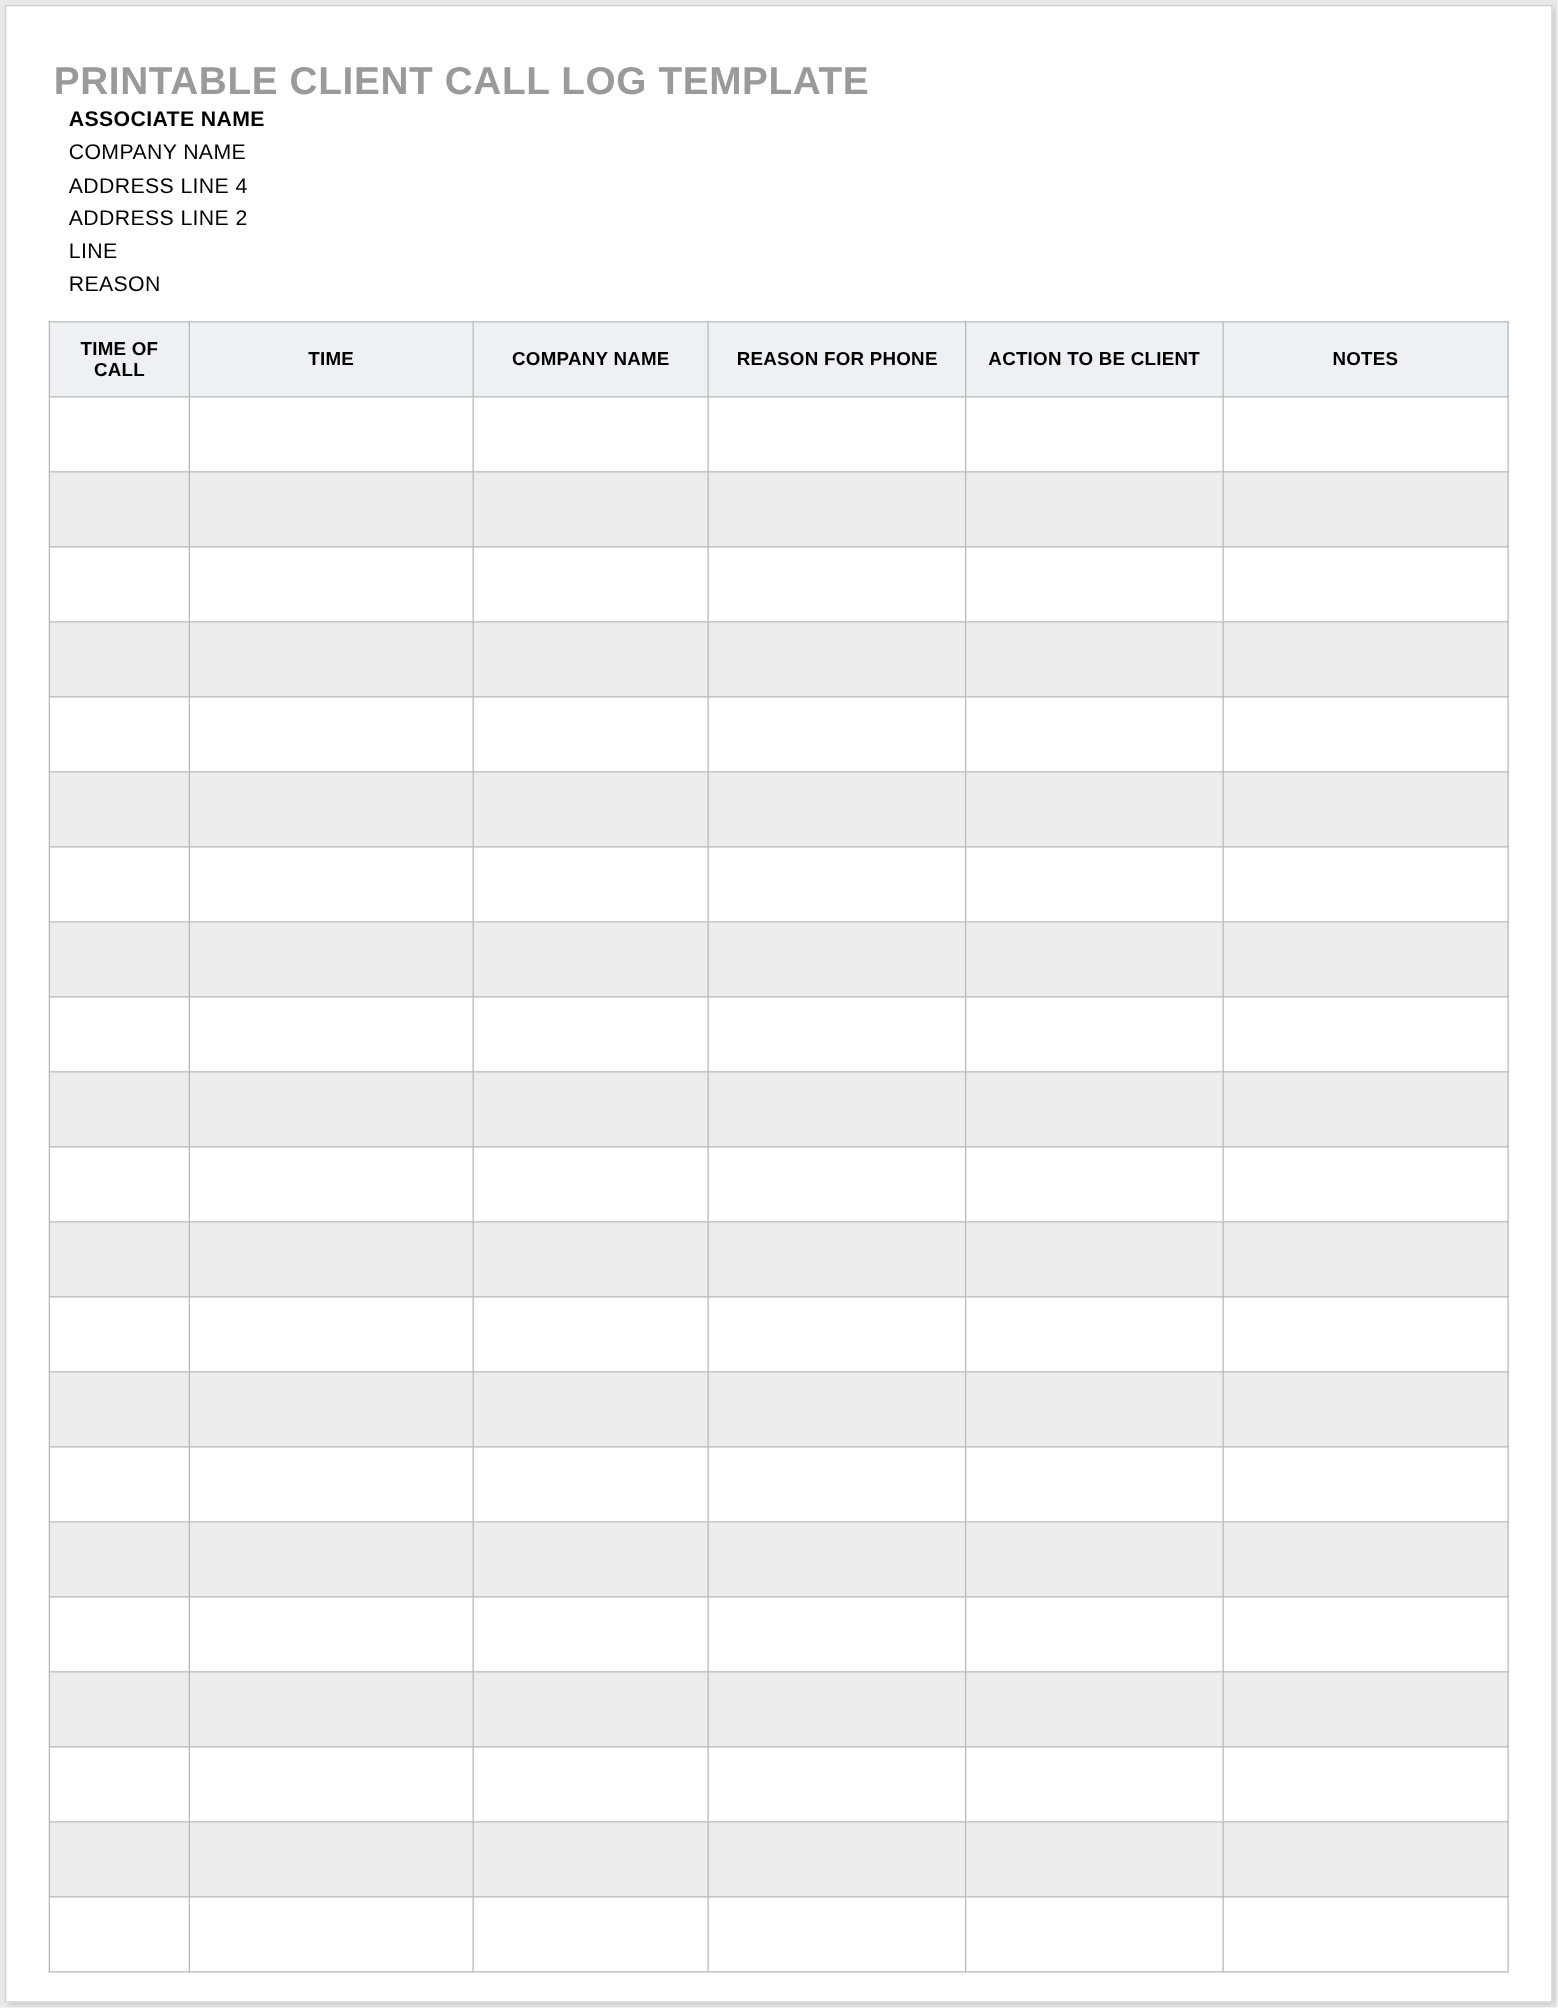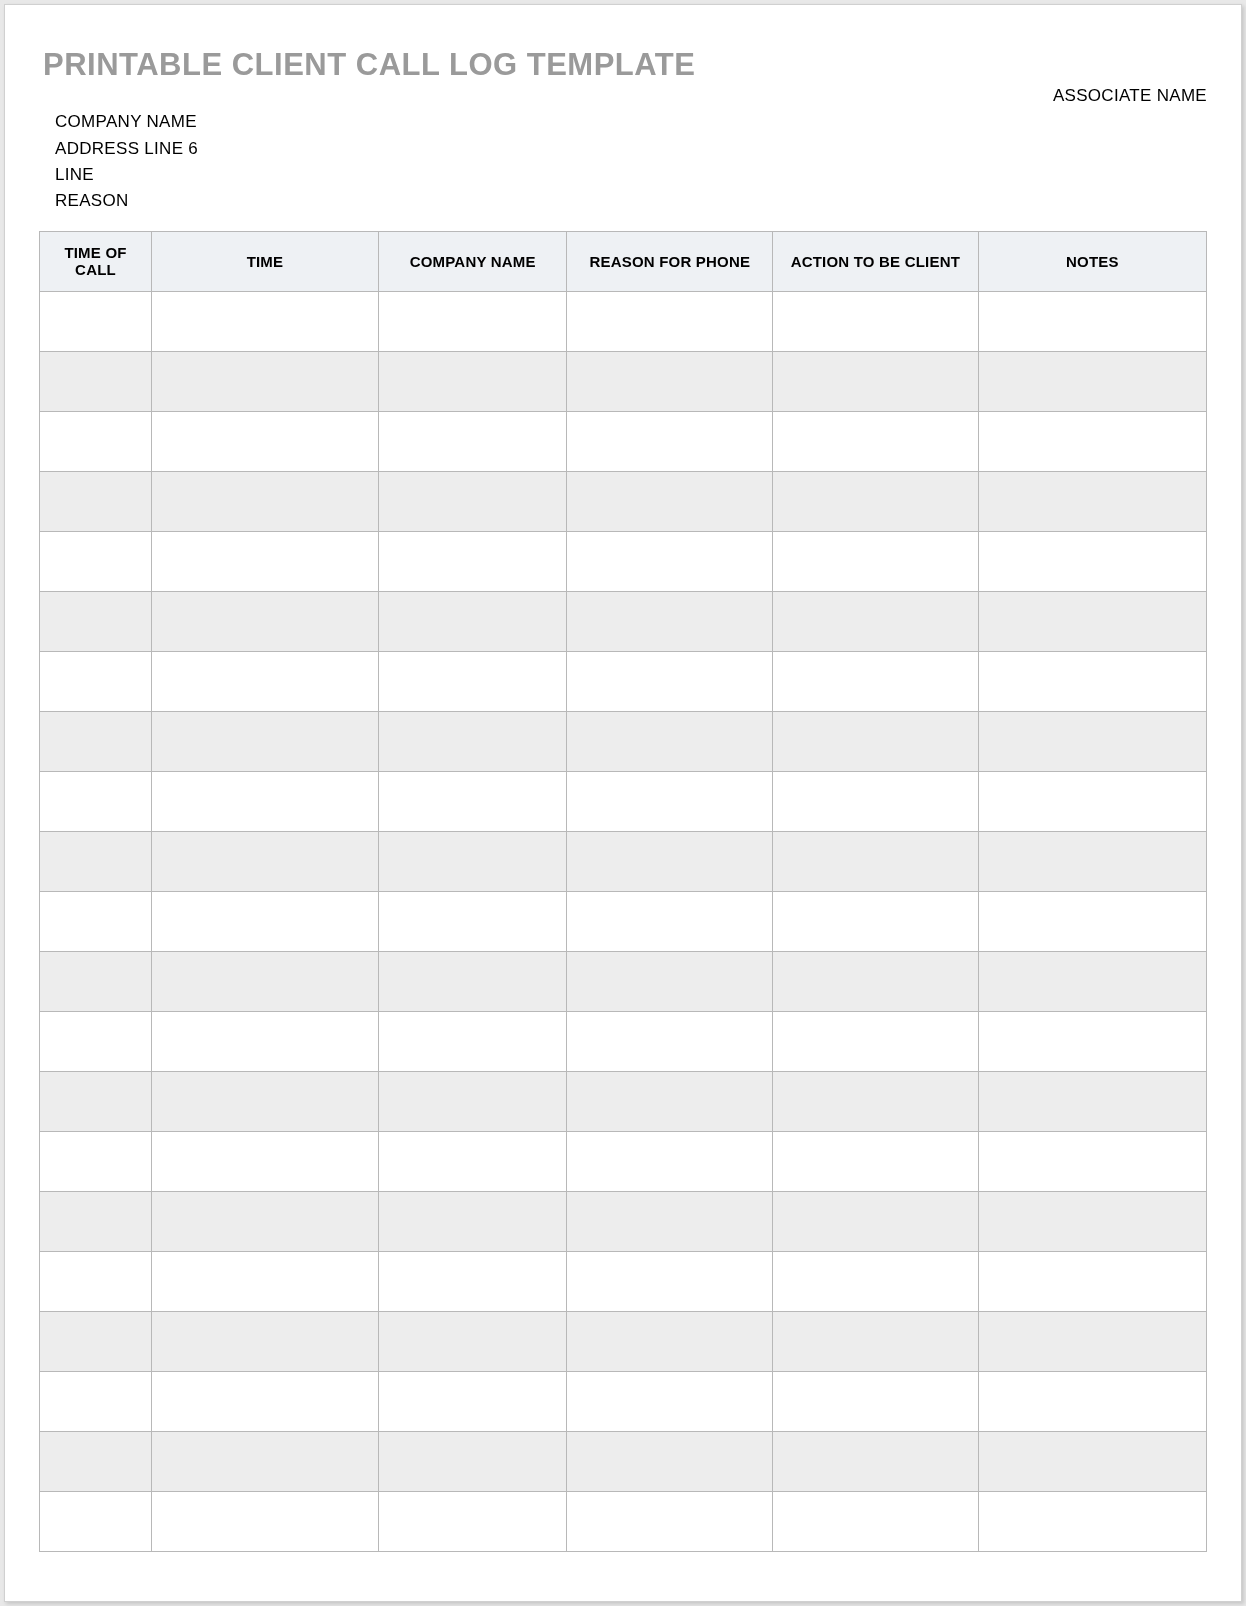--- a/index.html
+++ b/index.html
@@ -25,23 +25,22 @@
   }
   .info-block {
     margin-left: 16px;
     margin-bottom: 16px;
     font-size: 17px;
     color: #000;
     line-height: 1.55;
     letter-spacing: 0.3px;
   }
   .info-block .assoc {
-    font-weight: normal;
+    font-weight: bold;
     font-size: 17px;
-    text-align: right;
   }
   table.log {
     width: 100%;
     border-collapse: collapse;
     table-layout: fixed;
   }
   table.log th {
     background: #eef1f4;
     border: 1px solid #b8b8b8;
     font-size: 15px;
@@ -74,21 +73,22 @@
 </head>
 <body>
 
 <div class="page">
 
   <h1 class="title">PRINTABLE CLIENT CALL LOG TEMPLATE</h1>
 
   <div class="info-block">
     <div class="assoc">ASSOCIATE NAME</div>
     <div>COMPANY NAME</div>
-    <div>ADDRESS LINE 6</div>
+    <div>ADDRESS LINE 4</div>
+    <div>ADDRESS LINE 2</div>
     <div>LINE</div>
     <div>REASON</div>
   </div>
 
   <table class="log">
     <colgroup>
       <col class="col-time">
       <col class="col-name">
       <col class="col-comp">
       <col class="col-reason">

